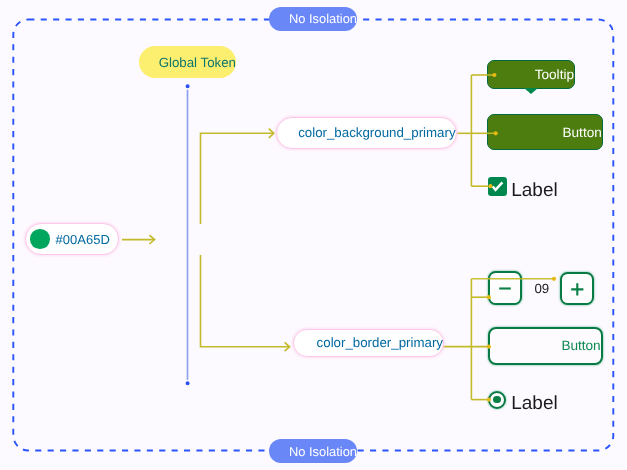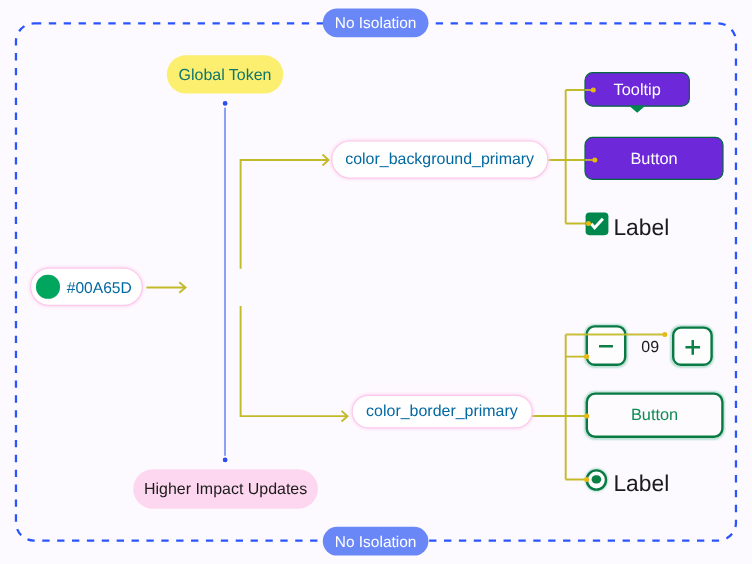--- a/index.html
+++ b/index.html
@@ -2,26 +2,26 @@
 <html><head>
 <meta charset="utf-8">
 <style>
   html,body{margin:0;padding:0;}
   body{width:627px;height:470px;background:#fdfaff;font-family:"Liberation Sans",sans-serif;overflow:hidden;-webkit-font-smoothing:antialiased;text-rendering:geometricPrecision;}
   #stage{position:relative;width:627px;height:470px;}
   svg.wires{position:absolute;left:0;top:0;width:627px;height:470px;pointer-events:none;}
   .wires-below{z-index:1;}
   .wires-above{z-index:5;}
   .node,.checkbox,.radio,.ctrl,.lbl{z-index:3;}
-  .node{position:absolute;box-sizing:border-box;display:flex;align-items:center;justify-content:center;}
+  .node{position:absolute;box-sizing:border-box;display:flex;align-items:center;justify-content:flex-end;}
   .pill-yellow{background:#fcee6e;border-radius:20px;color:#0f766e;font-size:13.3px;}
   .pill-pink{background:#fcd7ef;border-radius:20px;color:#1c1c1c;font-size:13.3px;}
   .pill-white{background:#fff;border:1.5px solid #fcc9ea;border-radius:20px;color:#0369a1;font-size:13.3px;box-shadow:0 0 2.5px 1px rgba(252,205,235,0.6);}
   .pill-blue{background:#6a87f8;border-radius:14px;color:#fff;font-size:12.9px;}
-  .btn-solid{background:#6d28d9;border:1px solid #026a3e;border-radius:7px;color:#fff;font-size:13.6px;}
+  .btn-solid{background:#4d7c0f;border:1px solid #026a3e;border-radius:7px;color:#fff;font-size:13.6px;}
   .btn-outline{background:#fdfbfd;border:2px solid #0a7a45;border-radius:8px;color:#0e8a55;font-size:13.6px;box-shadow:0 0 1.6px 0.9px rgba(140,205,180,0.6);}
   .frame-svg{position:absolute;left:0;top:0;}
   .swatch{position:absolute;border-radius:50%;background:#00a65d;}
   .checkbox{position:absolute;box-sizing:border-box;background:#00874d;border-radius:3.2px;}
   .radio{position:absolute;box-sizing:border-box;border:2px solid #0a7a45;border-radius:50%;background:#fdfdfd;box-shadow:0 0 1.6px 0.9px rgba(140,205,180,0.55);}
   .radio-dot{position:absolute;border-radius:50%;background:#0a7f46;}
   .ctrl{position:absolute;box-sizing:border-box;border:2px solid #0a7a45;border-radius:7.5px;background:#fdfdfd;box-shadow:0 0 1.6px 0.9px rgba(140,205,180,0.6);}
   .ctrl svg{position:absolute;left:-2px;top:-2px;}
   .checkbox svg{position:absolute;left:0;top:0;}
   .tooltip-tail{position:absolute;left:50%;bottom:-6.4px;margin-left:-7px;width:0;height:0;border-left:7px solid transparent;border-right:7px solid transparent;border-top:6.8px solid #00874d;}
@@ -62,23 +62,20 @@
 
   <div class="node pill-blue" style="left:269px;top:6.5px;width:88px;height:24px">
       <span>No Isolation</span>
     </div>
   <div class="node pill-blue" style="left:269px;top:439.2px;width:88px;height:24px">
       <span>No Isolation</span>
     </div>
 
   <div class="node pill-yellow" style="left:139px;top:46px;width:97px;height:32px">
       <span>Global Token</span>
-    </div>
-  <div class="node pill-pink" style="left:111px;top:391px;width:154px;height:33px;white-space:nowrap">
-      <span>Higher Impact Updates</span>
     </div>
 
   <div class="node pill-white" style="left:25.3px;top:223.3px;width:93.8px;height:32px;justify-content:flex-start">
     <span class="swatch" style="left:4.1px;top:5.2px;width:19.4px;height:19.4px"></span>
     <span style="margin-left:29.3px;font-size:13px">#00A65D</span>
   </div>
 
   <div class="node pill-white" style="left:276.2px;top:116.7px;width:180.4px;height:32px">
       <span>color_background_primary</span>
     </div>

